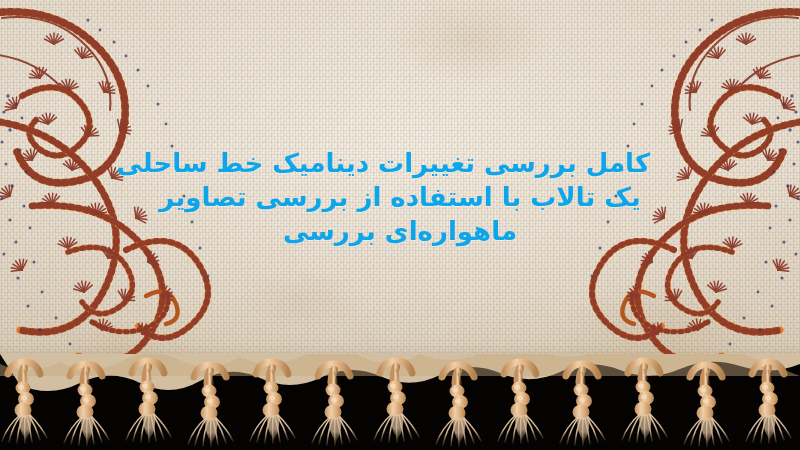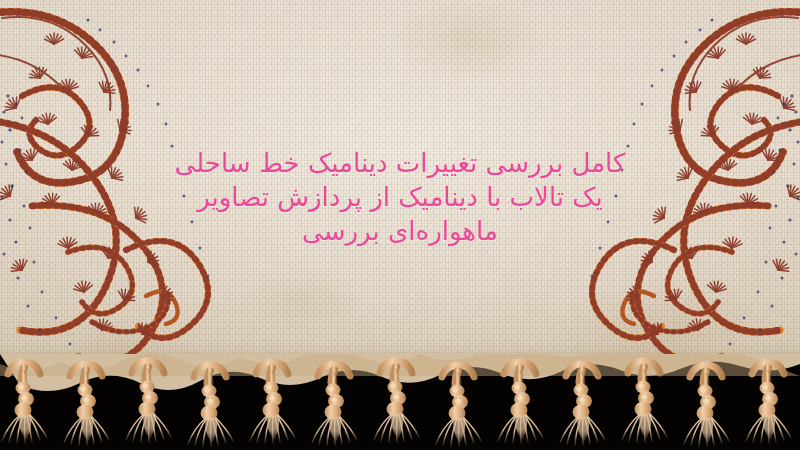--- a/index.html
+++ b/index.html
@@ -60,24 +60,24 @@
 
   
   .title-block{
     position:absolute;
     left:150px; right:150px; top:146px;
     text-align:center;
     direction:rtl;
     z-index:6;
   }
   .title-line{
-    color:#ec4899;
+    color:#0ea5e9;
     font-size:26px;
     line-height:34px;
-    font-weight:400;
+    font-weight:700;
     letter-spacing:0px;
     text-shadow:0 1px 0 rgba(255,255,255,.35);
     white-space:nowrap;
   }
 
   
   .fringe-area{
     position:absolute;left:0;bottom:0;width:800px;height:96px;
     background:#040302;
     z-index:7;
@@ -391,21 +391,21 @@
         <circle cx="182" cy="170" r="1.4"></circle>
       <circle cx="188" cy="196" r="1.5"></circle>
         <circle cx="196" cy="222" r="1.4"></circle>
       <circle cx="204" cy="248" r="1.5"></circle>
         <circle cx="212" cy="276" r="1.4"></circle>
     </g>
   </svg>
 
   <div class="title-block">
     <div class="title-line">کامل بررسی تغییرات دینامیک خط ساحلی</div>
-    <div class="title-line">یک تالاب با دینامیک از پردازش تصاویر</div>
+    <div class="title-line">یک تالاب با استفاده از بررسی تصاویر</div>
     <div class="title-line">ماهواره‌ای بررسی</div>
   </div>
 
   <div class="fringe-area">
     <svg width="800" height="96" viewBox="0 0 800 96">
       <defs>
         <linearGradient id="cordg" x1="0" y1="0" x2="1" y2="0">
           <stop offset="0%" stop-color="#c2915f"></stop>
           <stop offset="38%" stop-color="#f0cfa8"></stop>
           <stop offset="70%" stop-color="#d9ab7c"></stop>

